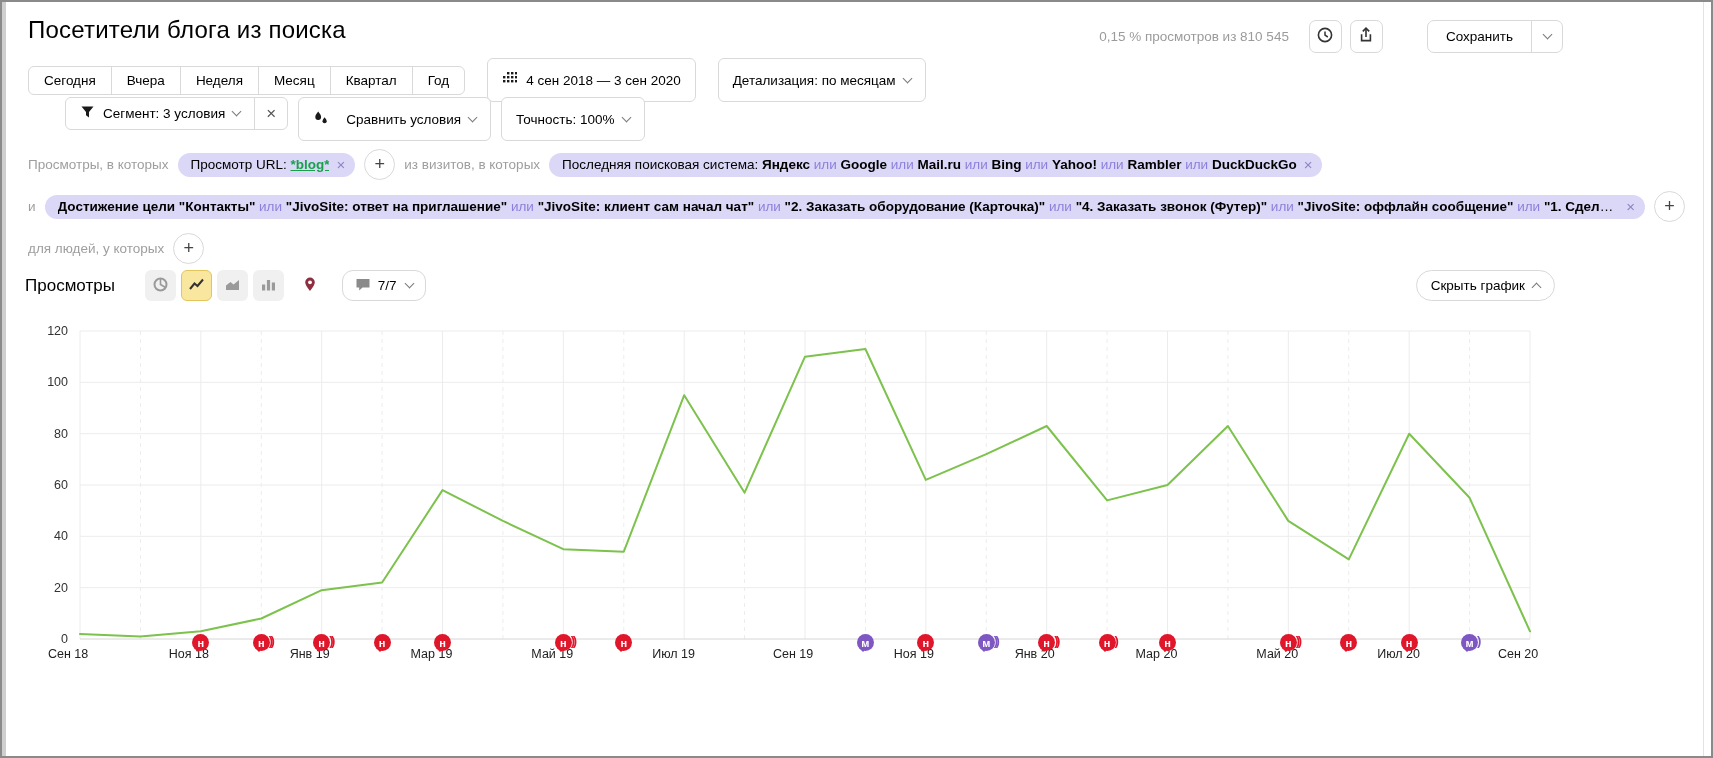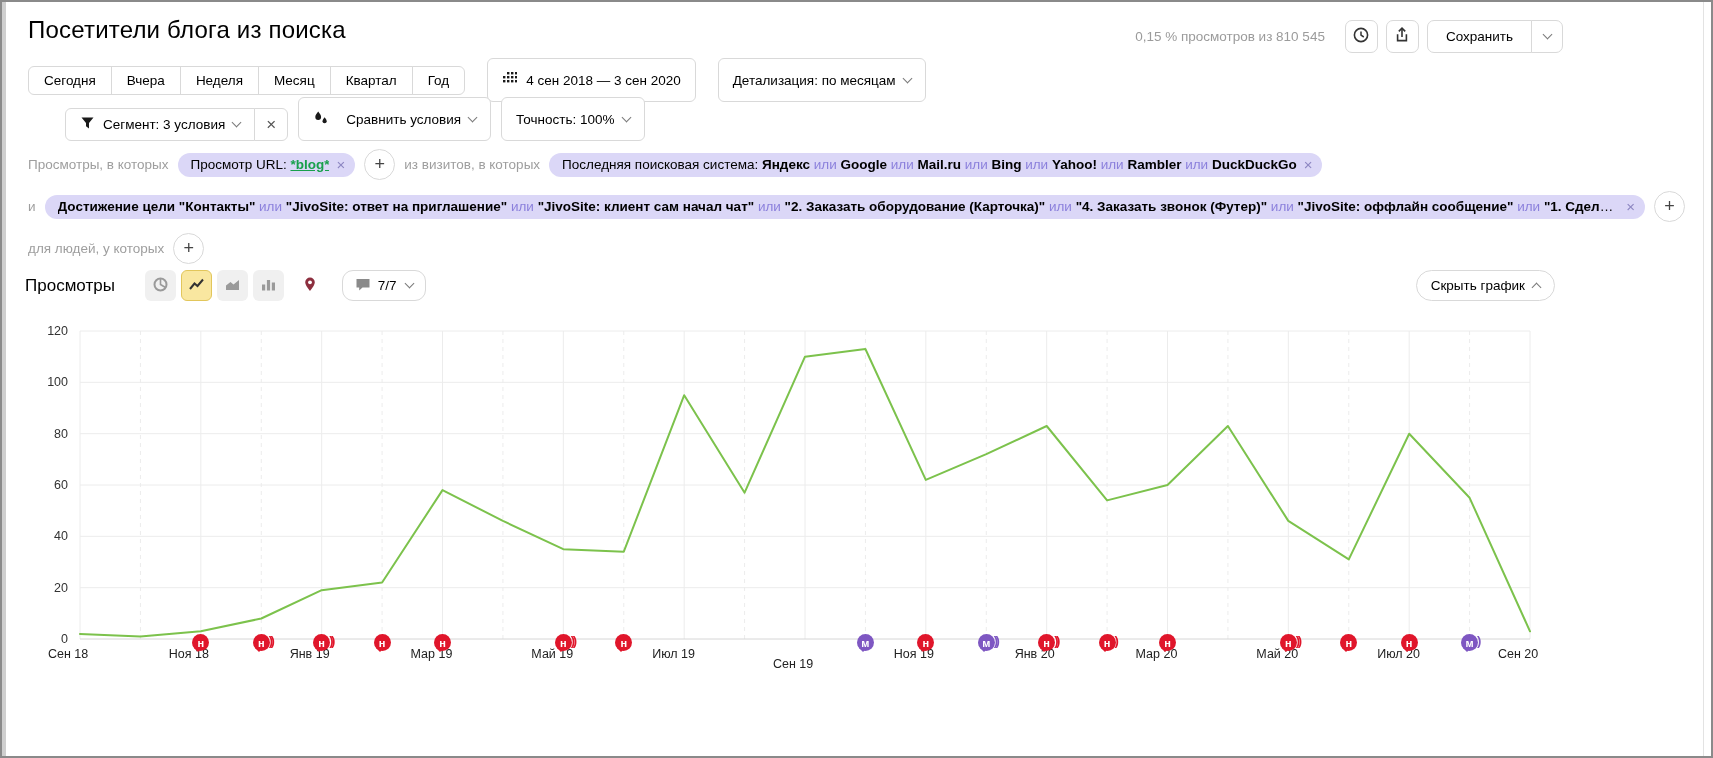--- a/index.html
+++ b/index.html
@@ -13,38 +13,38 @@
   
   .page-title { position:absolute; left:26px; top:14px; font-size:24px; font-weight:400; letter-spacing:.2px; }
   .header-right { position:absolute; top:18px; right:148px; display:flex; align-items:center; gap:8px; }
   .stats-text { color:#9b9b9b; font-size:13.5px; margin-right:12px; white-space:nowrap; }
   .icon-btn { width:33px; height:33px; border:1px solid #d9d9d9; border-radius:7px; background:#fff;
               display:flex; align-items:center; justify-content:center; cursor:pointer; }
   .save-group { display:flex; }
   .btn { height:33px; border:1px solid #d9d9d9; background:#fff; font-size:13.5px;
          display:inline-flex; align-items:center; padding:0 14px; cursor:pointer; white-space:nowrap;
          font-family:"Liberation Sans",sans-serif; color:#000; }
-  .save-main { border-radius:7px 0 0 7px; padding:0 18px; }
+  .save-main { border-radius:7px 0 0 7px; padding:0 18px;margin-left:36px; }
   .save-caret { border-radius:0 7px 7px 0; margin-left:-1px; width:32px; padding:0; justify-content:center; }
 
   .chev { display:inline-block; width:7px; height:7px; border-right:1.6px solid #7a7a7a;
           border-bottom:1.6px solid #7a7a7a; transform:rotate(45deg); margin-left:8px; margin-top:-4px; }
   .chev.up { transform:rotate(-135deg); margin-top:4px; }
 
   
   .toolbar { position:absolute; left:26px; top:56px; display:flex; align-items:center; gap:22px; }
   .seg-control { display:flex; }
   .seg-btn { height:29px; border:1px solid #d9d9d9; background:#fff; padding:0 15px; font-size:13.5px;
              margin-left:-1px; cursor:pointer; font-family:"Liberation Sans",sans-serif; }
   .seg-btn:first-child { border-radius:6px 0 0 6px; margin-left:0; }
   .seg-btn:last-child { border-radius:0 6px 6px 0; }
   .rbtn { height:44px; border-radius:6px; }
   .rbtn svg { margin-right:9px; }
 
-  .segment-row { position:absolute; left:26px; top:95px; display:flex; align-items:flex-end; gap:10px;padding-left:37px; }
+  .segment-row { position:absolute; left:26px; top:95px; display:flex; align-items:flex-start; gap:10px;padding-left:37px; }
   .seg-pair { display:flex; }
   .seg-pair .btn:first-child { border-radius:6px 0 0 6px; }
   .seg-pair .btn:last-child { border-radius:0 6px 6px 0; margin-left:-1px; width:34px; padding:0;
                               justify-content:center; font-size:17px; color:#555; }
 
   
   .filters { position:absolute; left:26px; top:147px; right:26px; }
   .frow { display:flex; align-items:center; gap:9px; margin-bottom:11px; min-height:26px; }
   .flabel { color:#9e9e9e; font-size:13.5px; white-space:nowrap; flex:0 0 auto; }
   .chip { background:#dbd7f7; border-radius:14px; padding:4px 10px 5px 13px; font-size:13.5px;
@@ -316,21 +316,21 @@
         <div class="ylab" style="top: 55.3333px;">100</div>
         <div class="ylab" style="top: 4px;">120</div>
       </div>
     <div id="xlabels">
         <div class="xlab" style="left: 46px;">Сен 18</div>
         <div class="xlab" style="left: 166.833px;">Ноя 18</div>
         <div class="xlab" style="left: 287.667px;">Янв 19</div>
         <div class="xlab" style="left: 408.5px;">Мар 19</div>
         <div class="xlab" style="left: 529.333px;">Май 19</div>
         <div class="xlab" style="left: 650.167px;">Июл 19</div>
-        <div class="xlab" style="left: 771px; margin-top: 10px;">Сен 19</div>
+        <div class="xlab" style="left: 771px;">Сен 19</div>
         <div class="xlab" style="left: 891.833px;">Ноя 19</div>
         <div class="xlab" style="left: 1012.67px;">Янв 20</div>
         <div class="xlab" style="left: 1133.5px;">Мар 20</div>
         <div class="xlab" style="left: 1254.33px;">Май 20</div>
         <div class="xlab" style="left: 1375.17px;">Июл 20</div>
         <div class="xlab" style="left: 1496px;">Сен 20</div>
       </div>
     <div id="markers">
         <div class="marker mh" style="left: 190.333px;">н</div>
         <div class="marker mh" style="left: 250.75px;">н<span class="arcs">))</span></div>

